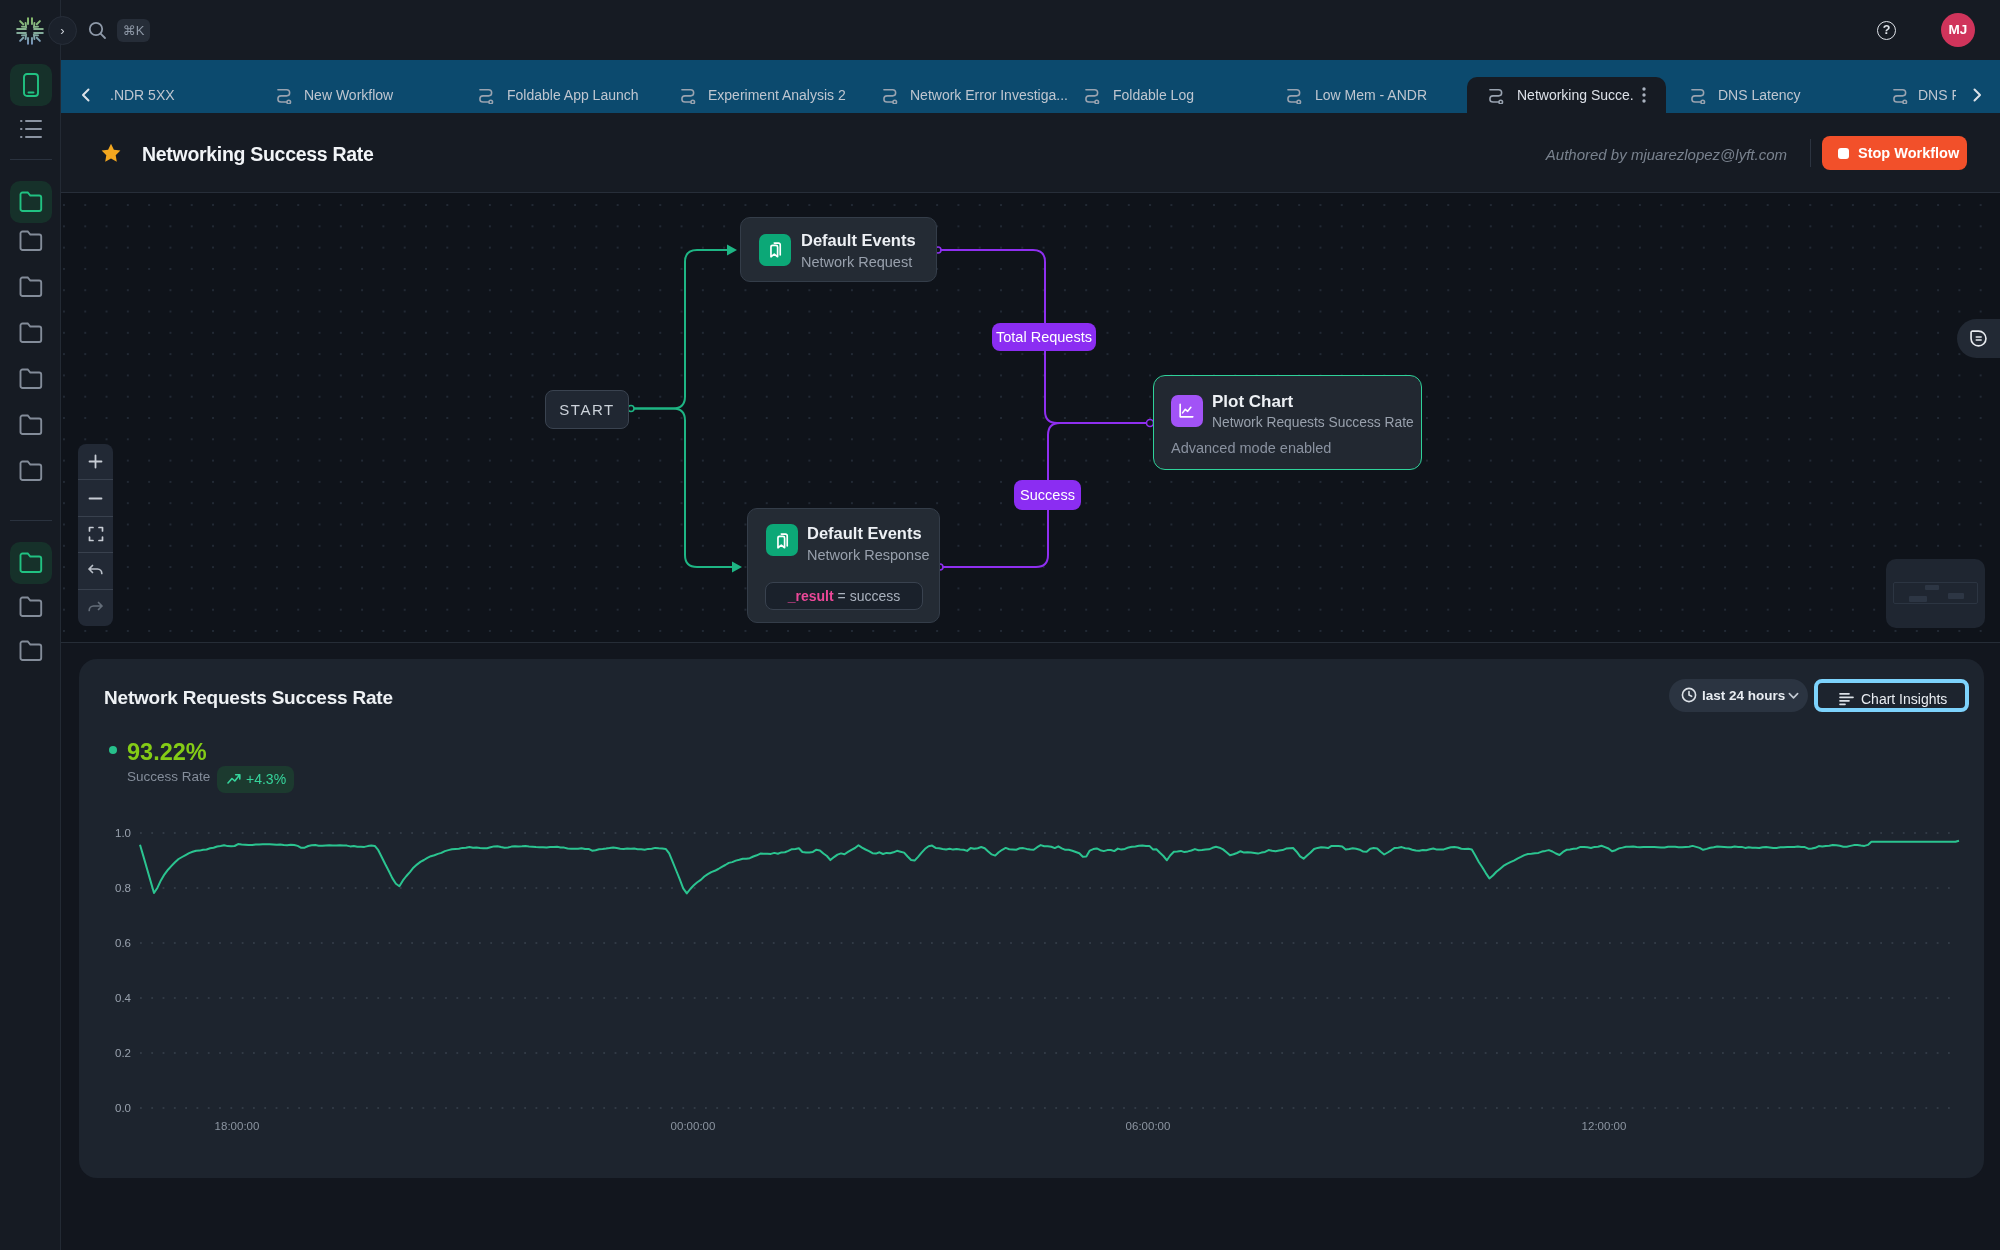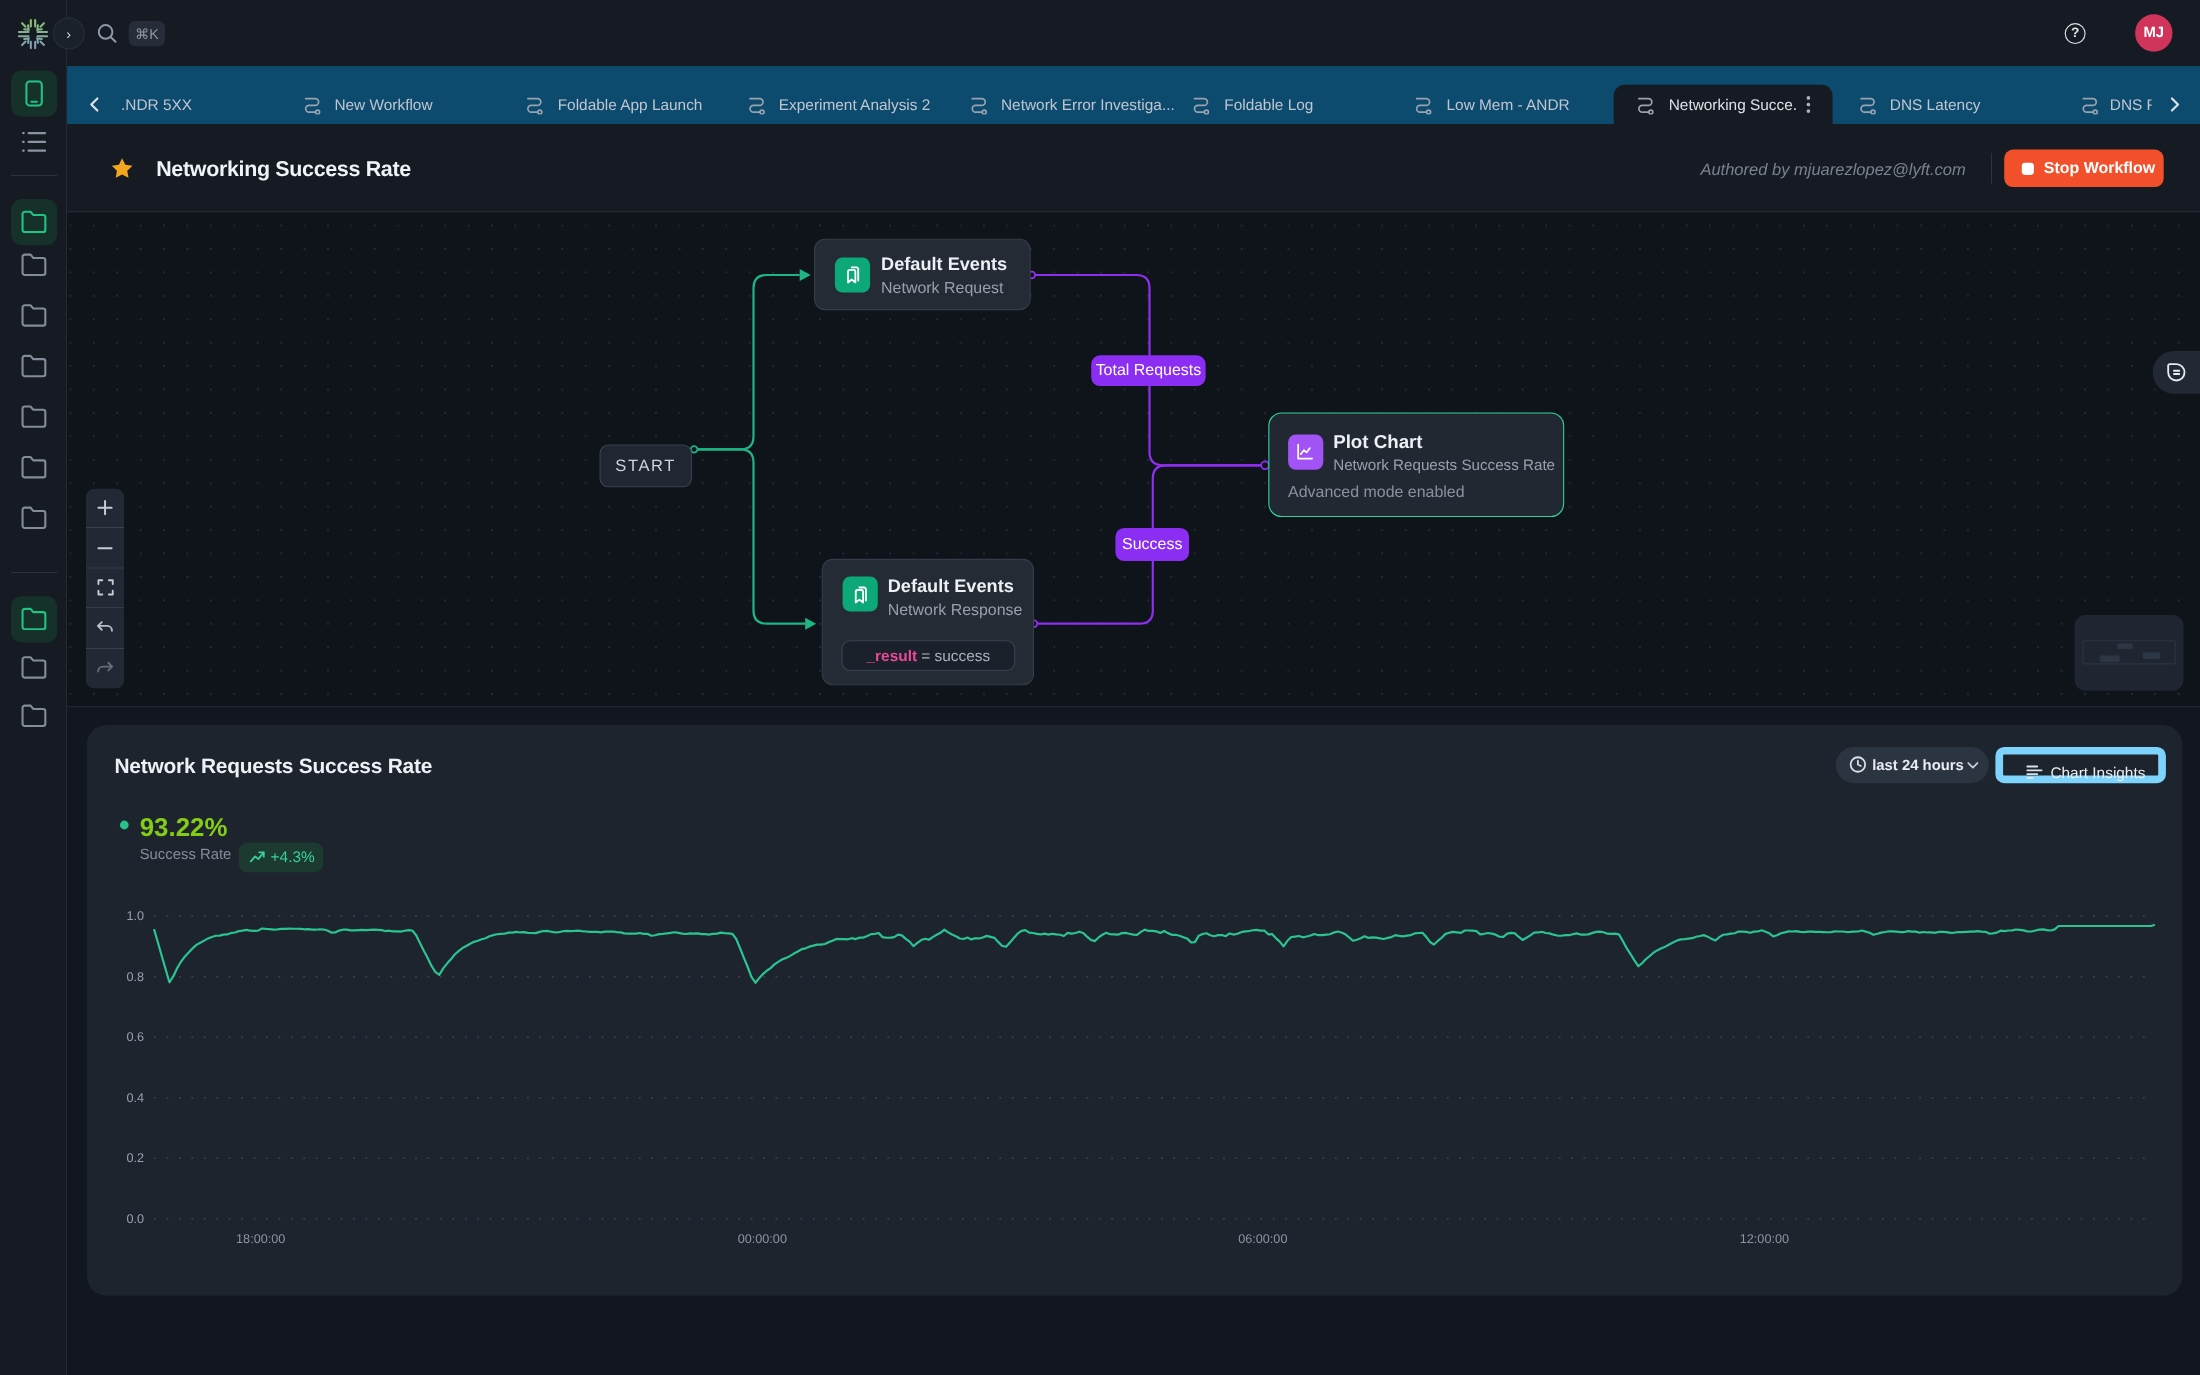--- a/index.html
+++ b/index.html
@@ -185,21 +185,21 @@
     <path d="M570 215.5 H612 Q624 215.5 624 227.5 V362 Q624 374 636 374 H671" stroke="#1eb584" stroke-width="2"></path>
     <path d="M666 51.5 L676 57 L666 62.5 Z" fill="#1eb584"></path>
     <path d="M671 368.5 L681 374 L671 379.5 Z" fill="#1eb584"></path>
     <path d="M877 57 H972 Q984 57 984 69 V218 Q984 230 996 230 H1088" stroke="#8f2ff0" stroke-width="2"></path>
     <path d="M879 374 H975 Q987 374 987 362 V242 Q987 230 999 230 H1088" stroke="#8f2ff0" stroke-width="2"></path>
     <circle cx="570" cy="215.5" r="3" stroke="#1eb584" stroke-width="1.6" fill="#0f131a"></circle>
     <circle cx="877" cy="57" r="3" stroke="#8f2ff0" stroke-width="1.6" fill="#0f131a"></circle>
     <circle cx="879" cy="374" r="3" stroke="#8f2ff0" stroke-width="1.6" fill="#0f131a"></circle>
     <circle cx="1089" cy="230" r="3.5" stroke="#8f2ff0" stroke-width="1.6" fill="#0f131a"></circle>
   </svg>
-  <div class="node" style="left:484px;top:211px;width:84px;height:39px;background:#202732;border-color:#3a4350;border-radius:8px;color:#ccd2da;font-size:15px;letter-spacing:1.5px;text-align:center;line-height:37px;">START</div>
+  <div class="node" style="left:484px;top:197px;width:84px;height:39px;background:#202732;border-color:#3a4350;border-radius:8px;color:#ccd2da;font-size:15px;letter-spacing:1.5px;text-align:center;line-height:37px;">START</div>
   <div class="node" style="left:679px;top:24px;width:197px;height:65px;">
     <div class="nicon" style="left:18px;top:15.5px;background:#0ca877;">
         <svg width="21" height="21" viewBox="0 0 24 24" fill="none" stroke="#fff" stroke-width="1.9" stroke-linejoin="round" stroke-linecap="round">
           <path d="M10.6 4.7 h4.9 a1.9 1.9 0 0 1 1.9 1.9 V18.3"></path>
           <path d="M6.8 20.3 V9.2 a1.9 1.9 0 0 1 1.9-1.9 h3.8 a1.9 1.9 0 0 1 1.9 1.9 V20.3 l-3.8-3 -3.8 3 Z"></path>
         </svg>
       </div>
     <div class="ntitle" style="left:60px;top:13px;">Default Events</div>
     <div class="nsub" style="left:60px;top:36px;">Network Request</div>
   </div>
@@ -273,21 +273,21 @@
   <div class="abs" style="left:1590px;top:20px;width:139px;height:33px;background:#2b3441;border-radius:17px;">
     <svg class="abs" style="left:12px;top:8px" width="16" height="16" viewBox="0 0 17 17" fill="none" stroke="#dce1e7" stroke-width="1.7" stroke-linecap="round">
         <circle cx="8.5" cy="8.5" r="7"></circle>
         <path d="M8.5 4.8 V8.5 L11.3 9.9"></path>
       </svg>
     <div class="abs" style="left:33px;top:9px;color:#e9edf2;font-size:13.5px;font-weight:bold;">last 24 hours</div>
     <svg class="abs" style="left:119px;top:13px" width="11" height="8" viewBox="0 0 12 8" fill="none" stroke="#c3cad3" stroke-width="1.8" stroke-linecap="round" stroke-linejoin="round">
         <path d="M1.5 1.5 L6 6 L10.5 1.5"></path>
       </svg>
   </div>
-  <div class="abs" style="left:1735px;top:20px;width:155px;height:33px;border:7px solid #7dd3fc;border-radius:8px;">
+  <div class="abs" style="left:1735px;top:20px;width:155px;height:33px;border:4px solid #7dd3fc;border-radius:8px;">
     <svg class="abs" style="left:20px;top:8px" width="17" height="17" viewBox="0 0 17 17" stroke="#dce1e7" stroke-width="1.7" stroke-linecap="round">
         <path d="M2 2.8 h9 M2 6.3 h13 M2 9.8 h9 M2 13.3 h5"></path>
       </svg>
     <div class="abs" style="left:43px;top:8px;color:#e9edf2;font-size:14px;">Chart Insights</div>
   </div>
   <div class="abs" style="left:30px;top:87px;width:8px;height:8px;border-radius:50%;background:#27c08b;"></div>
   <div class="abs" style="left:48px;top:80px;color:#84cc16;font-size:23.5px;font-weight:bold;">93.22%</div>
   <div class="abs" style="left:138px;top:79px;width:77px;height:27px;background:#1c3a2f;border-radius:8px;margin-top:28px;">
     <svg class="abs" style="left:10px;top:7px" width="14" height="12" viewBox="0 0 14 12" fill="none" stroke="#36d49c" stroke-width="1.6" stroke-linecap="round" stroke-linejoin="round">
         <path d="M1 10 L5 5.5 L7.8 8 L12.8 1.8 M8.7 1.8 h4.1 v4.1"></path>

